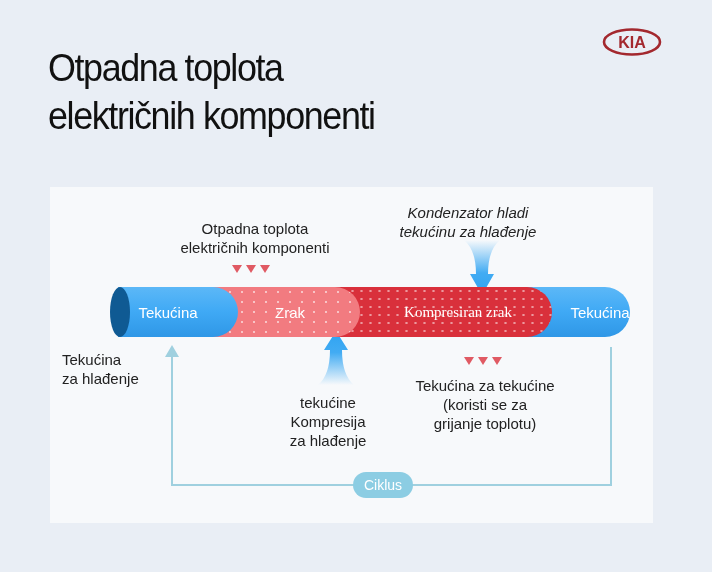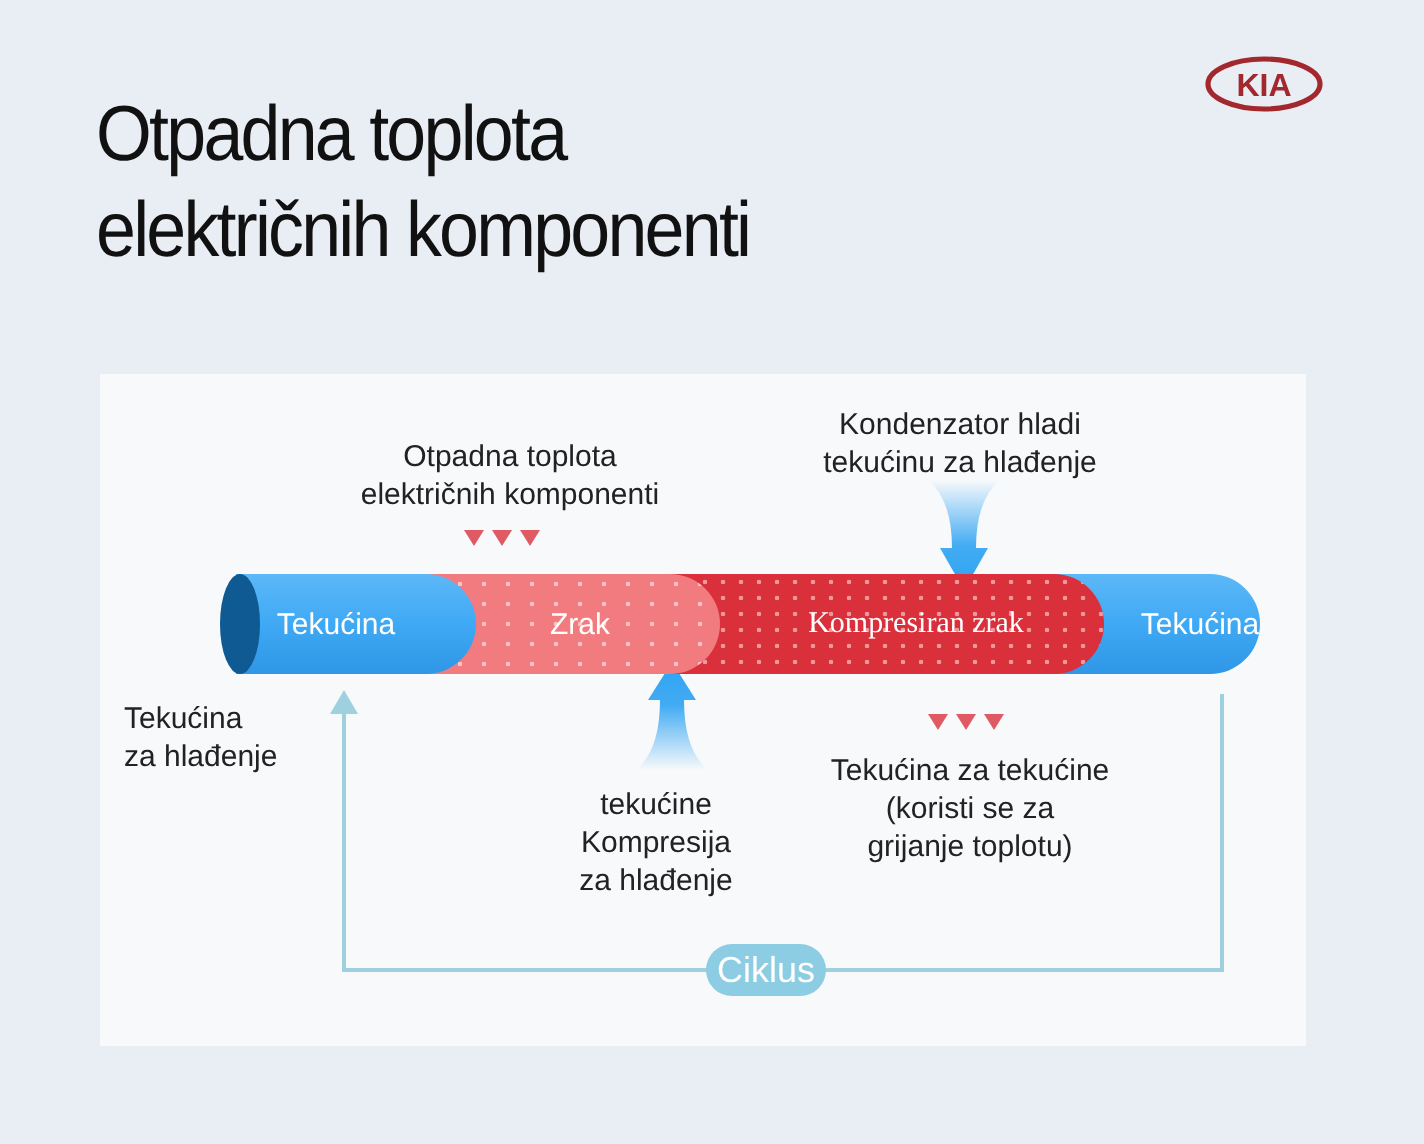--- a/index.html
+++ b/index.html
@@ -10,21 +10,21 @@
   .card{position:absolute;left:50px;top:187px;width:603px;height:336px;background:#f7f9fb;}
   .lbl{position:absolute;font-size:15px;line-height:19px;color:#222;text-align:center;white-space:nowrap;}
   .lbl div{white-space:nowrap;}
   .tri{position:absolute;display:flex;gap:4px;}
   .tri span{width:0;height:0;border-left:5px solid transparent;border-right:5px solid transparent;border-top:8px solid #e05a63;display:block;}
   .pipe{position:absolute;left:110px;top:287px;width:520px;height:50px;}
   .seg{position:absolute;top:0;height:50px;display:flex;align-items:center;justify-content:center;color:#fff;font-size:15px;}
   .dots{background-image:radial-gradient(circle,rgba(255,255,255,0.55) 1px,transparent 1.3px);background-size:12px 10px;}
   .dots2{background-image:radial-gradient(circle,rgba(255,255,255,0.5) 1px,transparent 1.3px);background-size:9px 8px;}
   .cyc{position:absolute;background:#9fd0df;}
-  .pill{position:absolute;left:353px;top:472px;width:60px;height:26px;border-radius:13px;background:#8ccde3;color:#fff;font-size:18px;display:flex;align-items:center;justify-content:center;}
+  .pill{position:absolute;left:353px;top:472px;width:60px;height:26px;border-radius:13px;background:#8ccde3;color:#fff;font-size:14px;display:flex;align-items:center;justify-content:center;}
 </style>
 </head>
 <body>
 
 <div class="title">
   <div>Otpadna toplota</div>
   <div>električnih komponenti</div>
 </div>
 
 <svg class="logo" viewBox="0 0 60 30">
@@ -37,21 +37,21 @@
 <div class="lbl" style="left:155px;top:219px;width:200px;">
   <div>Otpadna toplota</div>
   <div>električnih komponenti</div>
 </div>
 <div class="tri" style="left:232px;top:265px;">
   <span></span>
     <span></span>
     <span></span>
 </div>
 
-<div class="lbl" style="left:380px;top:203px;width:200px;">
+<div class="lbl" style="left:368px;top:203px;width:200px;font-style:italic;">
   <div>Kondenzator hladi</div>
   <div>tekućinu za hlađenje</div>
 </div>
 
 <svg style="position:absolute;left:462px;top:240px;" width="40" height="57" viewBox="0 0 40 57">
   <defs>
     <linearGradient id="gd" x1="0" y1="0" x2="0" y2="1">
       <stop offset="0" stop-color="#2ea3f2" stop-opacity="0"></stop>
       <stop offset="0.6" stop-color="#2ea3f2" stop-opacity="0.9"></stop>
       <stop offset="1" stop-color="#2ea3f2"></stop>

